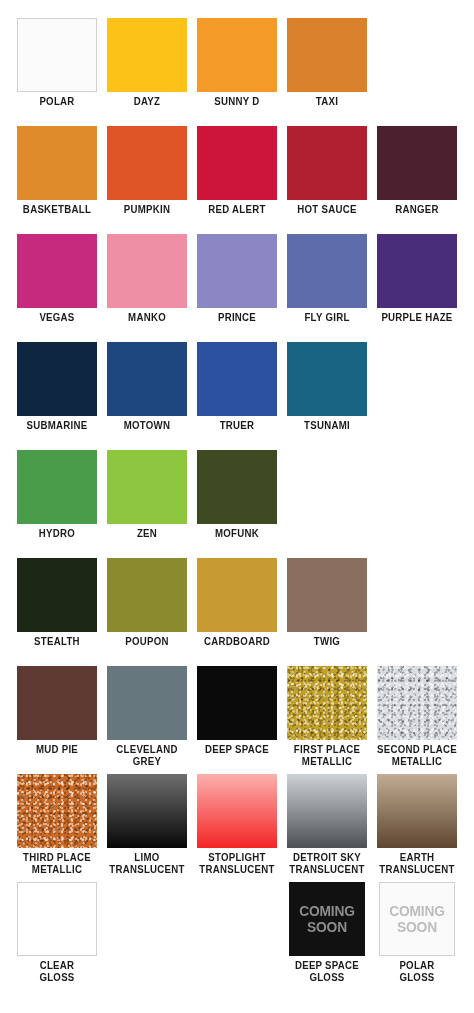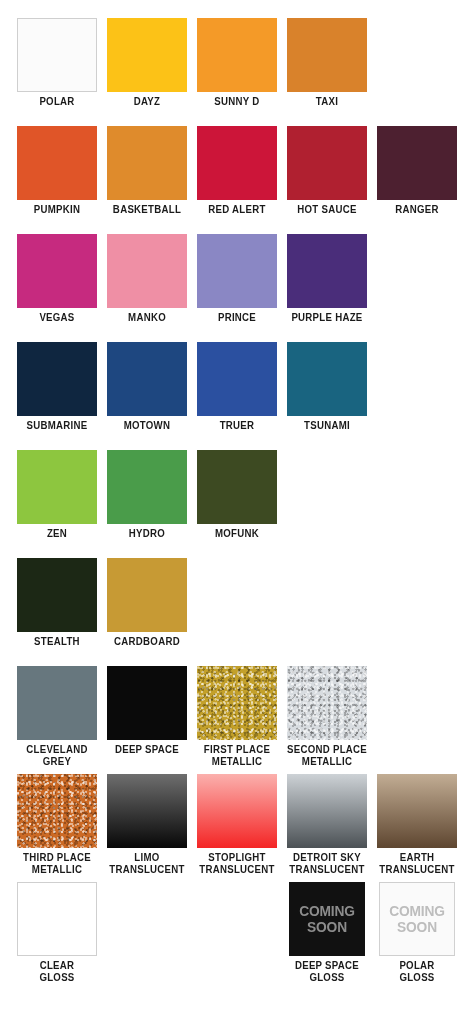--- a/index.html
+++ b/index.html
@@ -111,28 +111,28 @@
         <div class="swatch" style="background-color: rgb(244, 154, 40);"></div>
         <div class="label">SUNNY D</div>
       </div>
       <div class="cell">
         <div class="swatch" style="background-color: rgb(217, 130, 43);"></div>
         <div class="label">TAXI</div>
       </div>
     </div>
     <div class="row">
       <div class="cell">
+        <div class="swatch" style="background-color: rgb(223, 139, 44);"></div>
+        <div class="label">BASKETBALL</div>
+      </div>
+      <div class="cell">
         <div class="swatch" style="background-color: rgb(224, 85, 40);"></div>
         <div class="label">PUMPKIN</div>
       </div>
       <div class="cell">
-        <div class="swatch" style="background-color: rgb(223, 139, 44);"></div>
-        <div class="label">BASKETBALL</div>
-      </div>
-      <div class="cell">
         <div class="swatch" style="background-color: rgb(204, 21, 57);"></div>
         <div class="label">RED ALERT</div>
       </div>
       <div class="cell">
         <div class="swatch" style="background-color: rgb(176, 32, 48);"></div>
         <div class="label">HOT SAUCE</div>
       </div>
       <div class="cell">
         <div class="swatch" style="background-color: rgb(77, 32, 48);"></div>
         <div class="label">RANGER</div>
@@ -145,20 +145,24 @@
       </div>
       <div class="cell">
         <div class="swatch" style="background-color: rgb(239, 143, 165);"></div>
         <div class="label">MANKO</div>
       </div>
       <div class="cell">
         <div class="swatch" style="background-color: rgb(138, 135, 196);"></div>
         <div class="label">PRINCE</div>
       </div>
       <div class="cell">
+        <div class="swatch" style="background-color: rgb(95, 108, 171);"></div>
+        <div class="label">FLY GIRL</div>
+      </div>
+      <div class="cell">
         <div class="swatch" style="background-color: rgb(74, 45, 122);"></div>
         <div class="label">PURPLE HAZE</div>
       </div>
     </div>
     <div class="row">
       <div class="cell">
         <div class="swatch" style="background-color: rgb(15, 38, 64);"></div>
         <div class="label">SUBMARINE</div>
       </div>
       <div class="cell">
@@ -169,43 +173,55 @@
         <div class="swatch" style="background-color: rgb(43, 80, 160);"></div>
         <div class="label">TRUER</div>
       </div>
       <div class="cell">
         <div class="swatch" style="background-color: rgb(25, 100, 128);"></div>
         <div class="label">TSUNAMI</div>
       </div>
     </div>
     <div class="row">
       <div class="cell">
+        <div class="swatch" style="background-color: rgb(74, 156, 74);"></div>
+        <div class="label">HYDRO</div>
+      </div>
+      <div class="cell">
         <div class="swatch" style="background-color: rgb(141, 198, 63);"></div>
         <div class="label">ZEN</div>
       </div>
       <div class="cell">
-        <div class="swatch" style="background-color: rgb(74, 156, 74);"></div>
-        <div class="label">HYDRO</div>
-      </div>
-      <div class="cell">
         <div class="swatch" style="background-color: rgb(61, 74, 34);"></div>
         <div class="label">MOFUNK</div>
       </div>
     </div>
     <div class="row">
       <div class="cell">
         <div class="swatch" style="background-color: rgb(28, 40, 21);"></div>
         <div class="label">STEALTH</div>
       </div>
       <div class="cell">
+        <div class="swatch" style="background-color: rgb(138, 138, 47);"></div>
+        <div class="label">POUPON</div>
+      </div>
+      <div class="cell">
         <div class="swatch" style="background-color: rgb(199, 154, 52);"></div>
         <div class="label">CARDBOARD</div>
       </div>
-    </div>
-    <div class="row">
+      <div class="cell">
+        <div class="swatch" style="background-color: rgb(139, 111, 94);"></div>
+        <div class="label">TWIG</div>
+      </div>
+    </div>
+    <div class="row">
+      <div class="cell">
+        <div class="swatch" style="background-color: rgb(94, 58, 51);"></div>
+        <div class="label">MUD PIE</div>
+      </div>
       <div class="cell">
         <div class="swatch" style="background-color: rgb(103, 119, 126);"></div>
         <div class="label">CLEVELAND
 GREY</div>
       </div>
       <div class="cell">
         <div class="swatch" style="background-color: rgb(10, 10, 10);"></div>
         <div class="label">DEEP SPACE</div>
       </div>
       <div class="cell">

